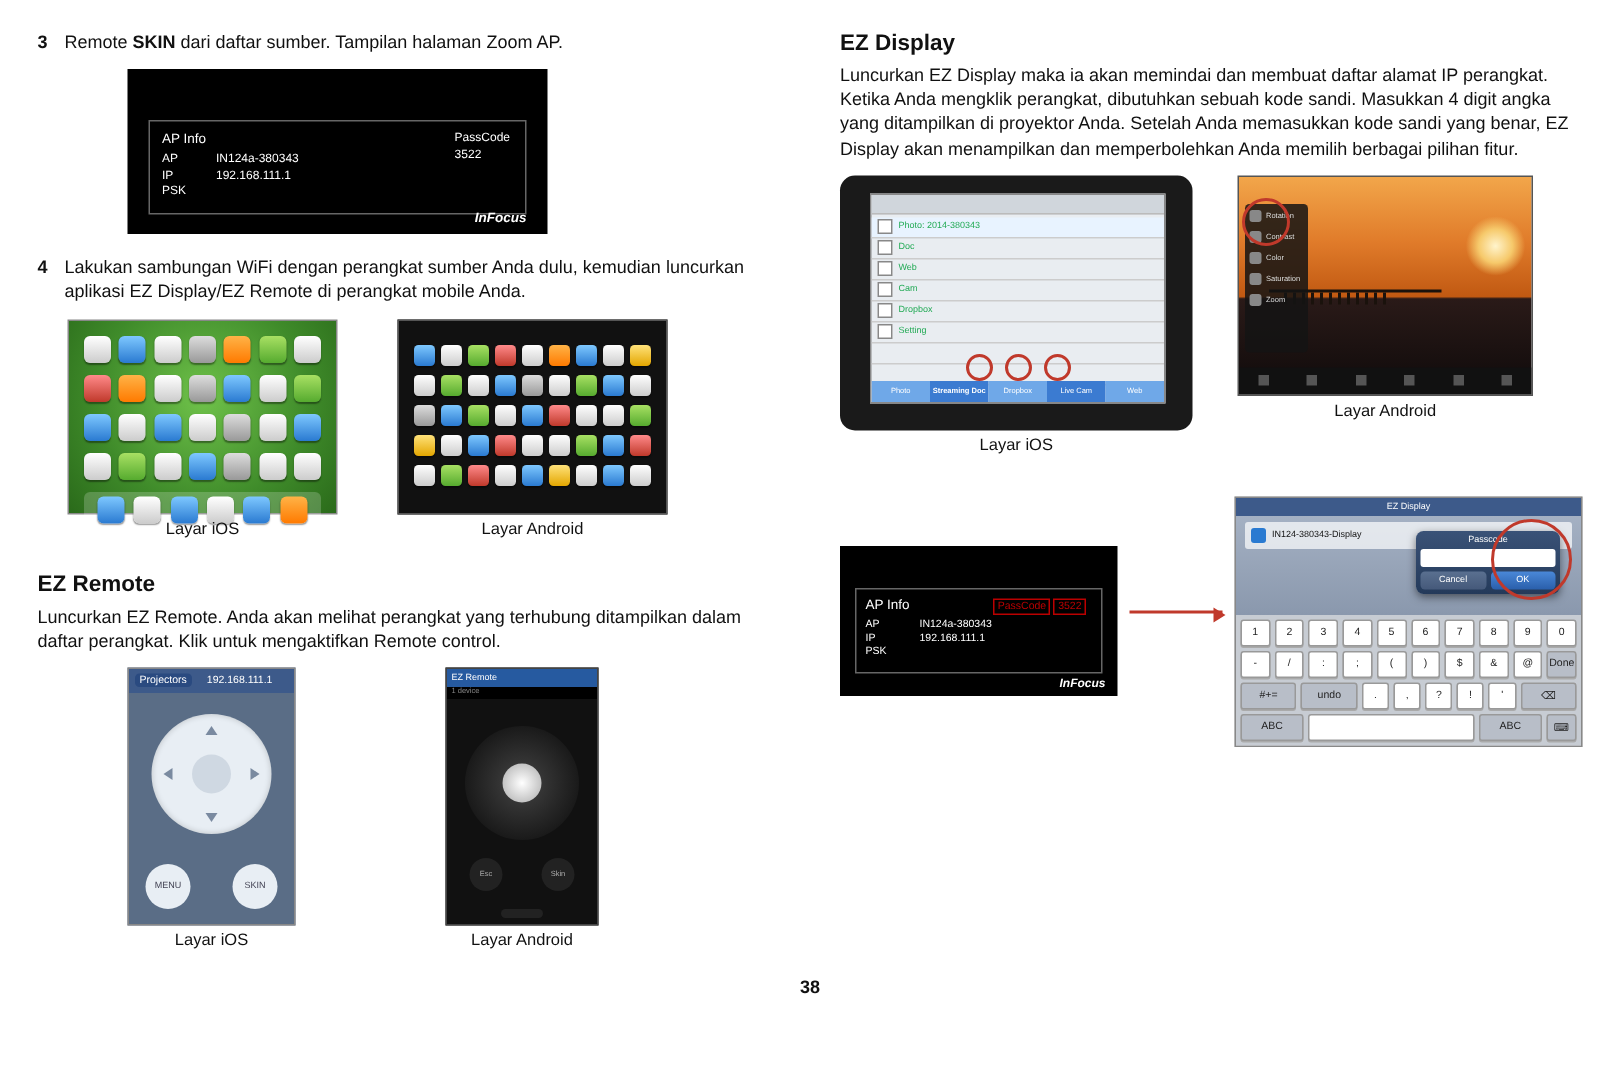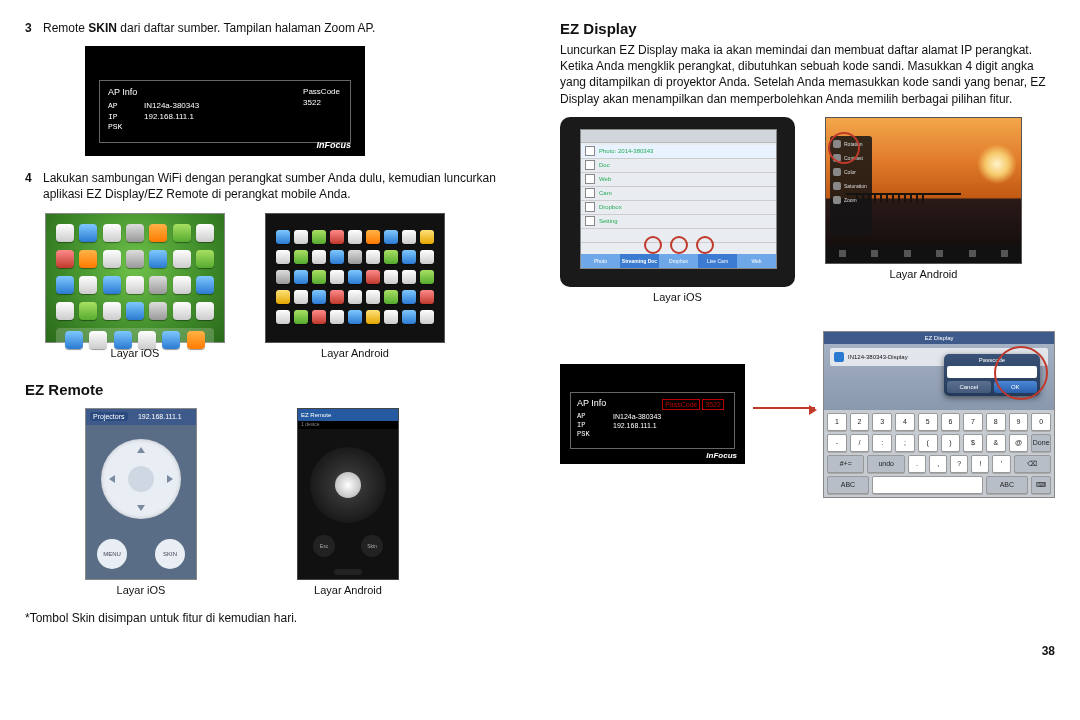--- a/index.html
+++ b/index.html
@@ -32,41 +32,41 @@
   .bold { font-weight: bold; }
   h3 {
     font-size: 15px;
     font-weight: bold;
     margin: 12px 0 5px 0;
   }
   p { margin: 4px 0 10px 0; line-height: 1.35; }
   .caption { font-size: 11px; margin: 4px 0 10px 0; }
   .figrow { display: flex; gap: 40px; margin: 10px 0 0 20px; }
   .figcol { display: flex; flex-direction: column; align-items: center; }
-  .pagenum { text-align: right; font-weight: bold; margin-top: 8px; }
+  .pagenum { text-align: center; font-weight: bold; margin-top: 8px; }
 
   
   .apinfo {
     width: 280px; height: 110px;
     background: #000; color: #fff;
     margin: 6px 0 14px 60px;
     position: relative;
     font-size: 8px;
     box-sizing: border-box;
   }
   .apinfo-inner {
     border: 1px solid #666;
     position: absolute;
     top: 18px; left: 14px; right: 14px;
     padding: 6px 8px 10px 8px;
     margin-top: 16px;
   }
   .apinfo-title { font-size: 9px; margin-bottom: 4px; }
   .apinfo-row { display: flex; gap: 14px; }
-  .apinfo-labels { min-width: 22px; line-height: 1.3; font-family: Liberation Mono, monospace; }
+  .apinfo-labels { min-width: 22px; line-height: 1.3; }
   .apinfo-vals { line-height: 1.3; }
   .apinfo-pass { position: absolute; right: 10px; top: 6px; text-align: left; line-height: 1.3; }
   .apinfo-logo { position: absolute; right: 14px; bottom: 6px; font-style: italic; font-weight: bold; font-size: 9px; }
 
   .apinfo2 {
     width: 185px; height: 100px;
     background: #000; color: #fff;
     position: relative;
     font-size: 7px;
   }
@@ -401,20 +401,21 @@
               <div class="ico"></div>
               <div class="ico bl"></div>
               <div class="ico"></div>
             </div>
         </div>
         <div class="caption">Layar Android</div>
       </div>
     </div>
 
     <h3>EZ Remote</h3>
+    <p>Luncurkan EZ Remote. Anda akan melihat perangkat yang terhubung ditampilkan dalam daftar perangkat. Klik untuk mengaktifkan Remote control.</p>
 
     <div class="figrow">
       <div class="figcol" style="margin-left:40px;">
         <div class="remote-ios">
           <div class="bar">
             <span class="pill">Projectors</span>
             <span>192.168.111.1</span>
             <span></span>
           </div>
           <div class="dpad">
@@ -440,21 +441,20 @@
           <div class="rm-btns2">
             <div class="rm-btn2">Esc</div>
             <div class="rm-btn2">Skin</div>
           </div>
           <div class="rm-home"></div>
         </div>
         <div class="caption">Layar Android</div>
       </div>
     </div>
 
-    <p>*Tombol Skin disimpan untuk fitur di kemudian hari.</p>
   </div>
 
   <div class="col">
     <h3 style="margin-top:0;">EZ Display</h3>
     <p>Luncurkan EZ Display maka ia akan memindai dan membuat daftar alamat IP perangkat. Ketika Anda mengklik perangkat, dibutuhkan sebuah kode sandi. Masukkan 4 digit angka yang ditampilkan di proyektor Anda. Setelah Anda memasukkan kode sandi yang benar, EZ Display akan menampilkan dan memperbolehkan Anda memilih berbagai pilihan fitur.</p>
 
     <div style="display:flex; gap:30px; align-items:flex-start; margin-top:6px;">
       <div class="figcol">
         <div class="tablet">
           <div class="tablet-inner">

